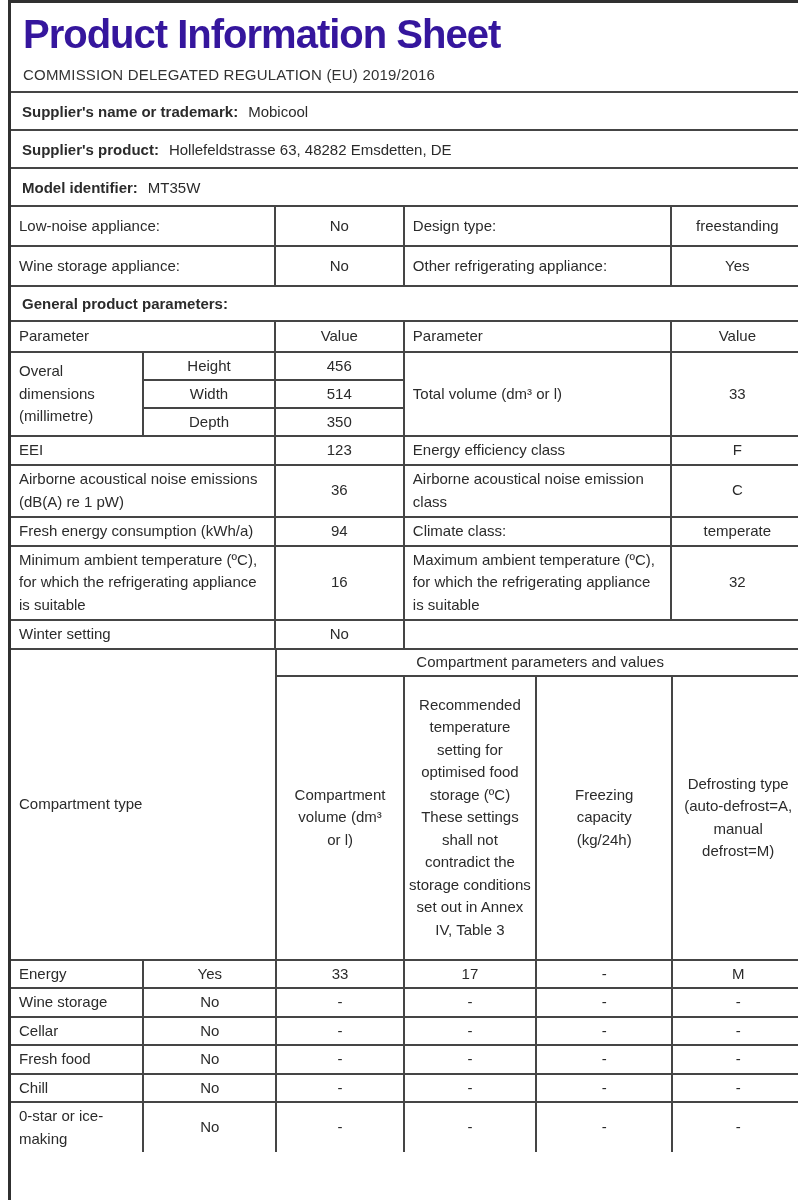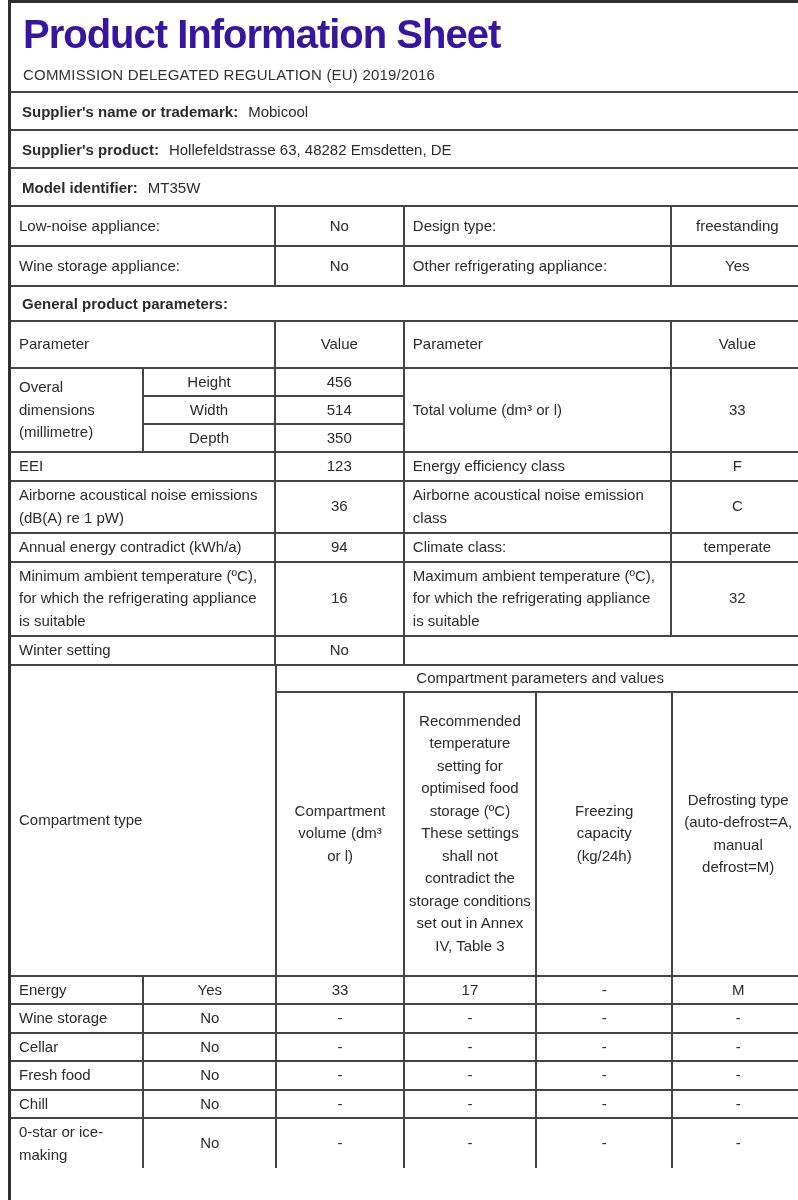--- a/index.html
+++ b/index.html
@@ -24,21 +24,21 @@
   .heading-row { height:35px; display:flex; align-items:center; padding:0 11px; font-size:15px; font-weight:bold; }
 
   table { width:100%; border-collapse:collapse; border-style:hidden; table-layout:fixed; font-size:15px; }
   td { border:2px solid #454545; padding:2px 8px; vertical-align:middle; line-height:1.5; }
   td.center { text-align:center; padding:0 4px; }
   td.hdr-pad { text-align:center; padding:2px 14px; }
 
   tr.h27 td { height:39px; }
   tr.h28 td { height:28px; }
   tr.h29 td { height:29px; }
-  tr.h30 td { height:46px;border-radius:9px; }
+  tr.h30 td { height:30px;border-radius:9px; }
   tr.h52 td { height:52px; }
   tr.h74 td { height:74px; }
   tr.h26 td { height:26px; }
   tr.h284 td { height:284px; }
   tr.h24 td { height:24px; }
   tr.h44 td { height:44px; }
 </style>
 </head>
 <body>
 
@@ -129,21 +129,21 @@
         <td>Energy efficiency class</td>
         <td class="center">F</td>
       </tr>
       <tr class="h52">
         <td colspan="2">Airborne acoustical noise emissions (dB(A) re 1 pW)</td>
         <td class="center">36</td>
         <td>Airborne acoustical noise emission class</td>
         <td class="center">C</td>
       </tr>
       <tr class="h29">
-        <td colspan="2">Annual energy contradict (kWh/a)</td>
+        <td colspan="2">Fresh energy consumption (kWh/a)</td>
         <td class="center">94</td>
         <td>Climate class:</td>
         <td class="center">temperate</td>
       </tr>
       <tr class="h74">
         <td colspan="2">Minimum ambient temperature (ºC), for which the refrigerating appliance is suitable</td>
         <td class="center">16</td>
         <td>Maximum ambient temperature (ºC), for which the refrigerating appliance is suitable</td>
         <td class="center">32</td>
       </tr>

